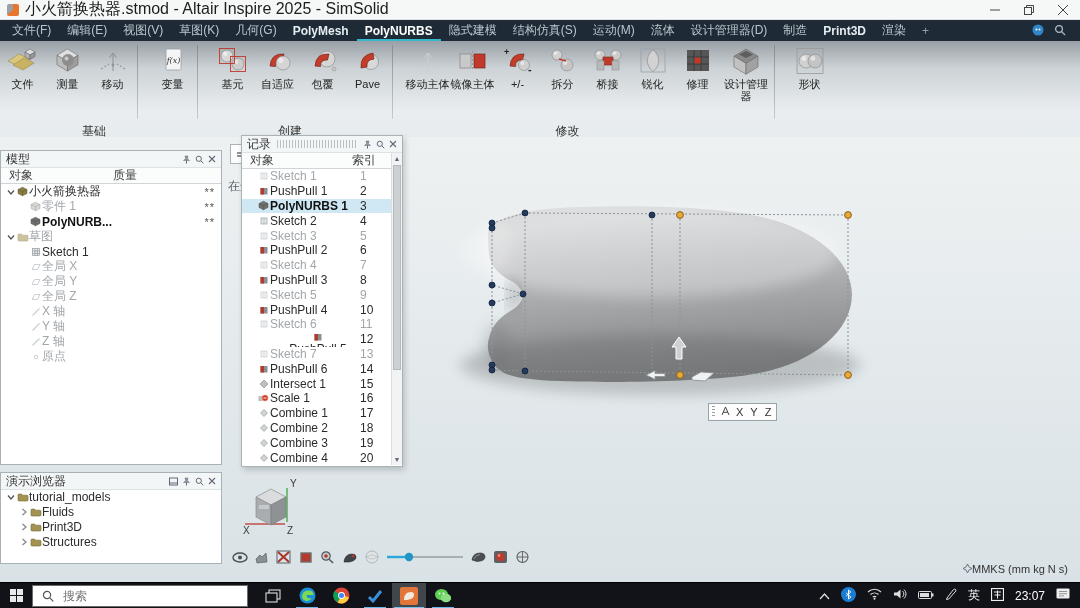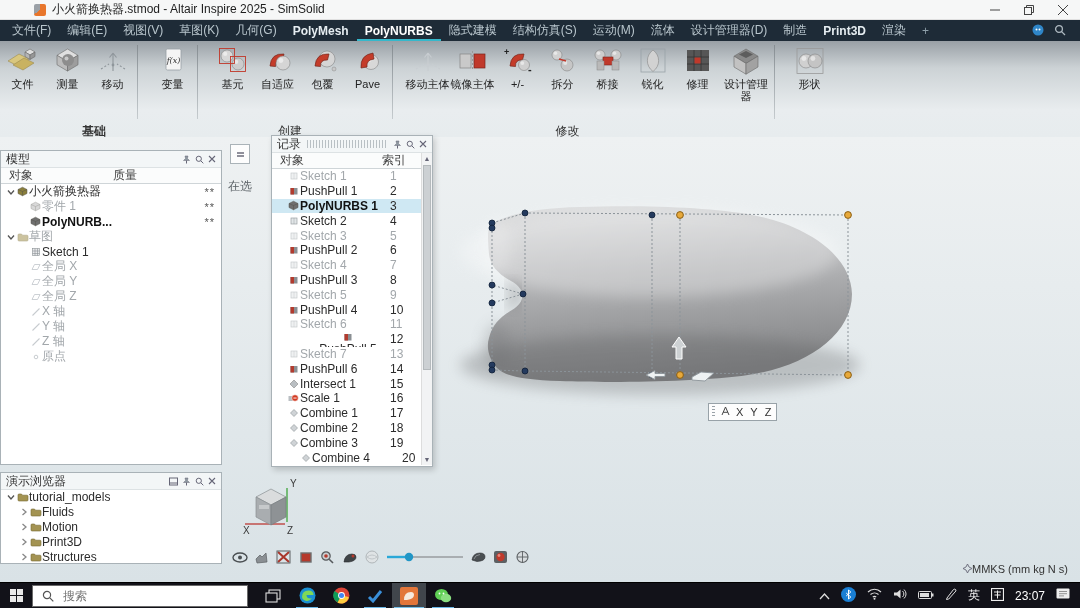--- a/index.html
+++ b/index.html
@@ -2,21 +2,21 @@
 <html><head>
 <meta charset="utf-8">
 <style>
   html,body{margin:0;padding:0;background:#777;}
   *{box-sizing:border-box;}
   .screen{position:relative;width:1080px;height:608px;overflow:hidden;
     font-family:"Liberation Sans","DejaVu Sans",sans-serif;background:#dfe7ea;}
 
   
   .titlebar{position:absolute;top:0;left:0;right:0;height:20px;background:#f6f7f7;
-    display:flex;align-items:center;font-size:12px;color:#1d1d1d;border-bottom:1px solid #e0e0e0;padding-left:27px;}
+    display:flex;align-items:center;font-size:16px;color:#1d1d1d;border-bottom:1px solid #e0e0e0;}
   .appicon{width:12px;height:12px;margin:0 6px 0 7px;border-radius:2px;
     background:conic-gradient(#e8762c 0 65%,#9aa0a6 65% 100%);}
   .wctrls{margin-left:auto;display:flex;height:100%;}
   .wbtn{width:34px;height:100%;display:flex;align-items:center;justify-content:center;color:#444;}
 
   
   .menubar{position:absolute;top:20px;left:0;right:0;height:21px;background:#1e2b37;
     display:flex;align-items:center;padding:0 4px;gap:7px;}
   .menu-item{padding:0 8px;font-size:12px;color:#b9c6cd;height:100%;display:flex;align-items:center;white-space:nowrap;}
   .menu-item.en{color:#e6edf1;font-weight:bold;}
@@ -54,21 +54,21 @@
   .trow .exp{width:11px;display:flex;justify-content:center;flex:none;}
   .trow .ric{width:13px;display:flex;justify-content:center;flex:none;}
   .trow .lbl{color:#2b2b2b;overflow:hidden;}
   .trow.muted .lbl{color:#a2a7ab;}
   .trow.muted .ric{opacity:.55;}
   .trow.bold .lbl{font-weight:bold;color:#111;}
   .trow.selected{background:#cfe8f3;}
   .model-panel{left:0;top:13px;width:222px;height:315px;}
   .model-panel .trow{height:15px;}
   .mass{margin-left:auto;padding-right:6px;color:#555;font-size:11px;letter-spacing:1px;}
-  .history-panel{left:271px;top:-2px;width:162px;height:332px;box-shadow:2px 3px 6px rgba(0,0,0,.18);}
+  .history-panel{left:241px;top:-2px;width:162px;height:332px;box-shadow:2px 3px 6px rgba(0,0,0,.18);}
   .history-panel .trow{height:14.8px;padding-right:12px;}
   .hidx{position:absolute;left:118px;color:#2b2b2b;}
   .trow.muted .hidx{color:#a2a7ab;}
   .vscroll{position:absolute;top:17px;right:0;bottom:1px;width:11px;background:#f2f3f4;border-left:1px solid #ddd;}
   .vthumb{position:absolute;top:12px;left:1px;width:8px;height:205px;background:#ccd0d3;border:1px solid #b4b9bc;}
   .sarrow{position:absolute;left:0;width:10px;height:11px;display:flex;align-items:center;justify-content:center;color:#667;font-size:7px;}
   .browser-panel{left:0;top:335px;width:222px;height:92px;}
   .browser-panel .trow{height:14.8px;}
 
   
@@ -376,21 +376,21 @@
               <circle cx="13" cy="15" r="7" fill="#d0d0d0" stroke="#777" stroke-width="0.5"></circle>
               <circle cx="10.9" cy="12.55" r="2.4499999999999997" fill="#fff" opacity="0.5"></circle>
               <circle cx="22" cy="15" r="7" fill="#c4c4c4" stroke="#777" stroke-width="0.5"></circle>
               <circle cx="19.9" cy="12.55" r="2.4499999999999997" fill="#fff" opacity="0.5"></circle>
             </svg>
           </div>
           <div class="rlb">形状</div>
         </div>
       </div>
     <div class="ribbon-labels" id="ribbonLabels">
-        <span class="glabel" style="left: 0px; width: 188px; font-weight: bold;">基础</span>
+        <span class="glabel" style="left: 0px; width: 188px;">基础</span>
         <span class="glabel" style="left: 190px; width: 200px;">创建</span>
         <span class="glabel" style="left: 390px; width: 355px;">修改</span>
       </div>
   </div>
 
   <div class="workspace">
 
     <svg class="vpsvg" width="1080" height="445" viewBox="0 0 1080 445">
       <defs>
         <linearGradient id="blobG" x1="0" y1="0" x2="0.15" y2="1">
@@ -878,21 +878,21 @@
           <div class="trow" style="padding-left: 4px; position: relative;">
             <span class="exp"></span>
             <span class="ric">
               <svg width="10" height="10">
                 <polygon points="5,1.5 8.5,5 5,8.5 1.5,5" fill="#cfd3d6" stroke="#8a9094" stroke-width="0.6"></polygon>
               </svg>
             </span>
             <span class="lbl">Combine 3</span>
             <span class="hidx">19</span>
           </div>
-          <div class="trow" style="padding-left: 4px; position: relative; margin-left: 12px;">
+          <div class="trow" style="padding-left: 4px; position: relative;">
             <span class="exp"></span>
             <span class="ric">
               <svg width="10" height="10">
                 <polygon points="5,1.5 8.5,5 5,8.5 1.5,5" fill="#cfd3d6" stroke="#8a9094" stroke-width="0.6"></polygon>
               </svg>
             </span>
             <span class="lbl">Combine 4</span>
             <span class="hidx">20</span>
           </div>
         </div>
@@ -951,33 +951,20 @@
               <svg width="8" height="8">
                 <path d="M2.5 1 L6 4 L2.5 7" fill="none" stroke="#888" stroke-width="1.3"></path>
               </svg>
             </span>
             <span class="ric">
               <svg width="12" height="10">
                 <path d="M1 3 Q1 2 2 2 H4.5 L5.5 3.2 H10 Q11 3.2 11 4.2 V8 Q11 9 10 9 H2 Q1 9 1 8 Z" fill="#a39352" stroke="#75682f" stroke-width="0.6"></path>
               </svg>
             </span>
             <span class="lbl">Fluids</span>
-          </div>
-          <div class="trow" style="padding-left: 17px;">
-            <span class="exp">
-              <svg width="8" height="8">
-                <path d="M2.5 1 L6 4 L2.5 7" fill="none" stroke="#888" stroke-width="1.3"></path>
-              </svg>
-            </span>
-            <span class="ric">
-              <svg width="12" height="10">
-                <path d="M1 3 Q1 2 2 2 H4.5 L5.5 3.2 H10 Q11 3.2 11 4.2 V8 Q11 9 10 9 H2 Q1 9 1 8 Z" fill="#a39352" stroke="#75682f" stroke-width="0.6"></path>
-              </svg>
-            </span>
-            <span class="lbl">Motion</span>
           </div>
           <div class="trow" style="padding-left: 17px;">
             <span class="exp">
               <svg width="8" height="8">
                 <path d="M2.5 1 L6 4 L2.5 7" fill="none" stroke="#888" stroke-width="1.3"></path>
               </svg>
             </span>
             <span class="ric">
               <svg width="12" height="10">
                 <path d="M1 3 Q1 2 2 2 H4.5 L5.5 3.2 H10 Q11 3.2 11 4.2 V8 Q11 9 10 9 H2 Q1 9 1 8 Z" fill="#a39352" stroke="#75682f" stroke-width="0.6"></path>

